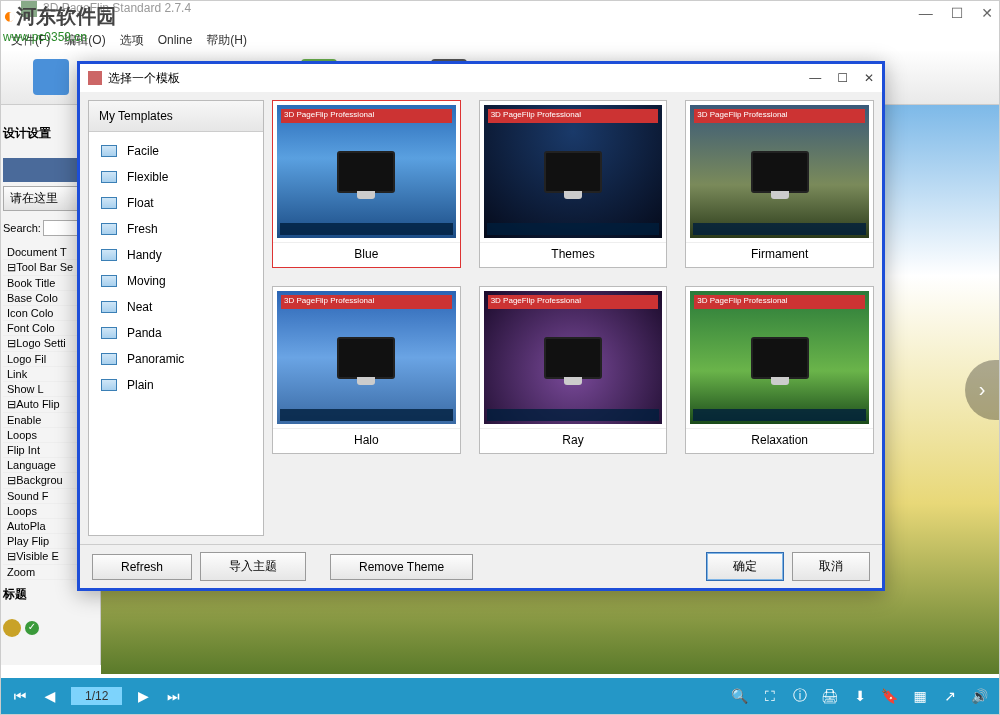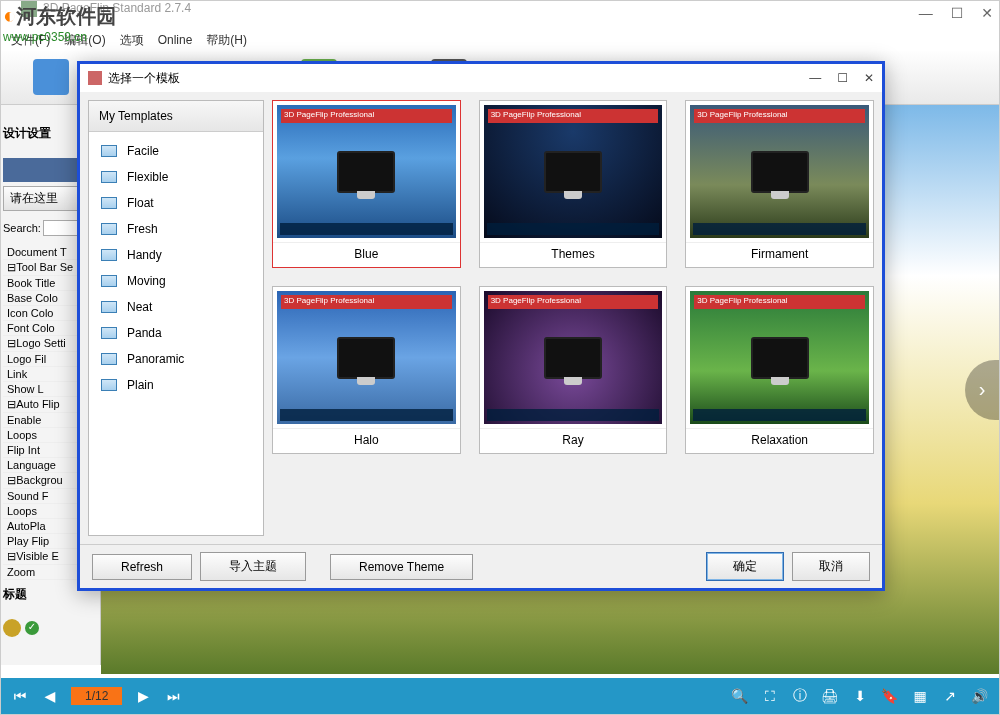--- a/index.html
+++ b/index.html
@@ -19,21 +19,21 @@
 .tool-icon { position:absolute; width:36px; height:36px; top:8px; background:#4a90d9; border-radius:4px; }
 .left-panel { position: absolute; left: 0; top: 104px; width: 100px; height: 560px; background: #f4f4f4; border-right: 1px solid #ccc; font-size: 11px; padding: 4px 2px; }
 .left-panel .hdr { font-weight: bold; margin: 16px 0; font-size: 12px; }
 .left-panel .btn-wide { background: linear-gradient(#fdfdfd,#e3e3e3); border:1px solid #aaa; padding: 3px 6px; margin: 4px 0; font-size: 12px; }
 .tree-row { padding: 1px 0 1px 4px; white-space: nowrap; overflow: hidden; border-bottom:1px solid #eee; }
 .preview-area { position:absolute; left:100px; right:0; top:104px; bottom:40px; background: linear-gradient(to bottom,#7db9e8 0%,#fff 30%,#e8d878 70%,#5a7a2a 100%); }
 .nav-arrow { position:absolute; right:0; top:50%; transform:translateY(-50%); width:34px; height:60px; background:rgba(0,0,0,0.3); border-radius:30px 0 0 30px; color:#fff; display:flex; align-items:center; justify-content:center; font-size:20px; }
 
 
 .bottom-bar { position:absolute; bottom:0; left:0; right:0; height:36px; background:#2497c7; display:flex; align-items:center; padding:0 10px; gap:12px; color:#fff; }
-.bottom-bar .pgbox { background:#f97316; color:#333; padding:2px 14px; font-size:12px; }
+.bottom-bar .pgbox { background:#7dd3fc; color:#333; padding:2px 14px; font-size:12px; }
 .bottom-bar .ic { width:18px; height:18px; display:inline-flex; align-items:center; justify-content:center; font-size:14px; }
 
 
 .dialog { position:absolute; left:76px; top:60px; width:808px; height:530px; background:#f0f0f0; border:3px solid #1d4ed8; box-shadow:0 4px 20px rgba(0,0,0,0.3); z-index:20; display:flex; flex-direction:column; }
 .dlg-title { height:28px; background:#fff; display:flex; align-items:center; padding:0 8px; font-size:12px; }
 .dlg-title .ico { width:14px; height:14px; background:#c66; margin-right:6px; }
 .dlg-btns { margin-left:auto; display:flex; gap:16px; color:#444; }
 .dlg-body { flex:1; display:flex; padding:8px; gap:8px; overflow:hidden; }
 .tpl-side { width:176px; background:#fff; border:1px solid #bbb; display:flex; flex-direction:column; }
 .tpl-side-hdr { background:linear-gradient(#f7f7f7,#e6e6e6); border-bottom:1px solid #ccc; padding:8px 10px; font-size:12px; }

